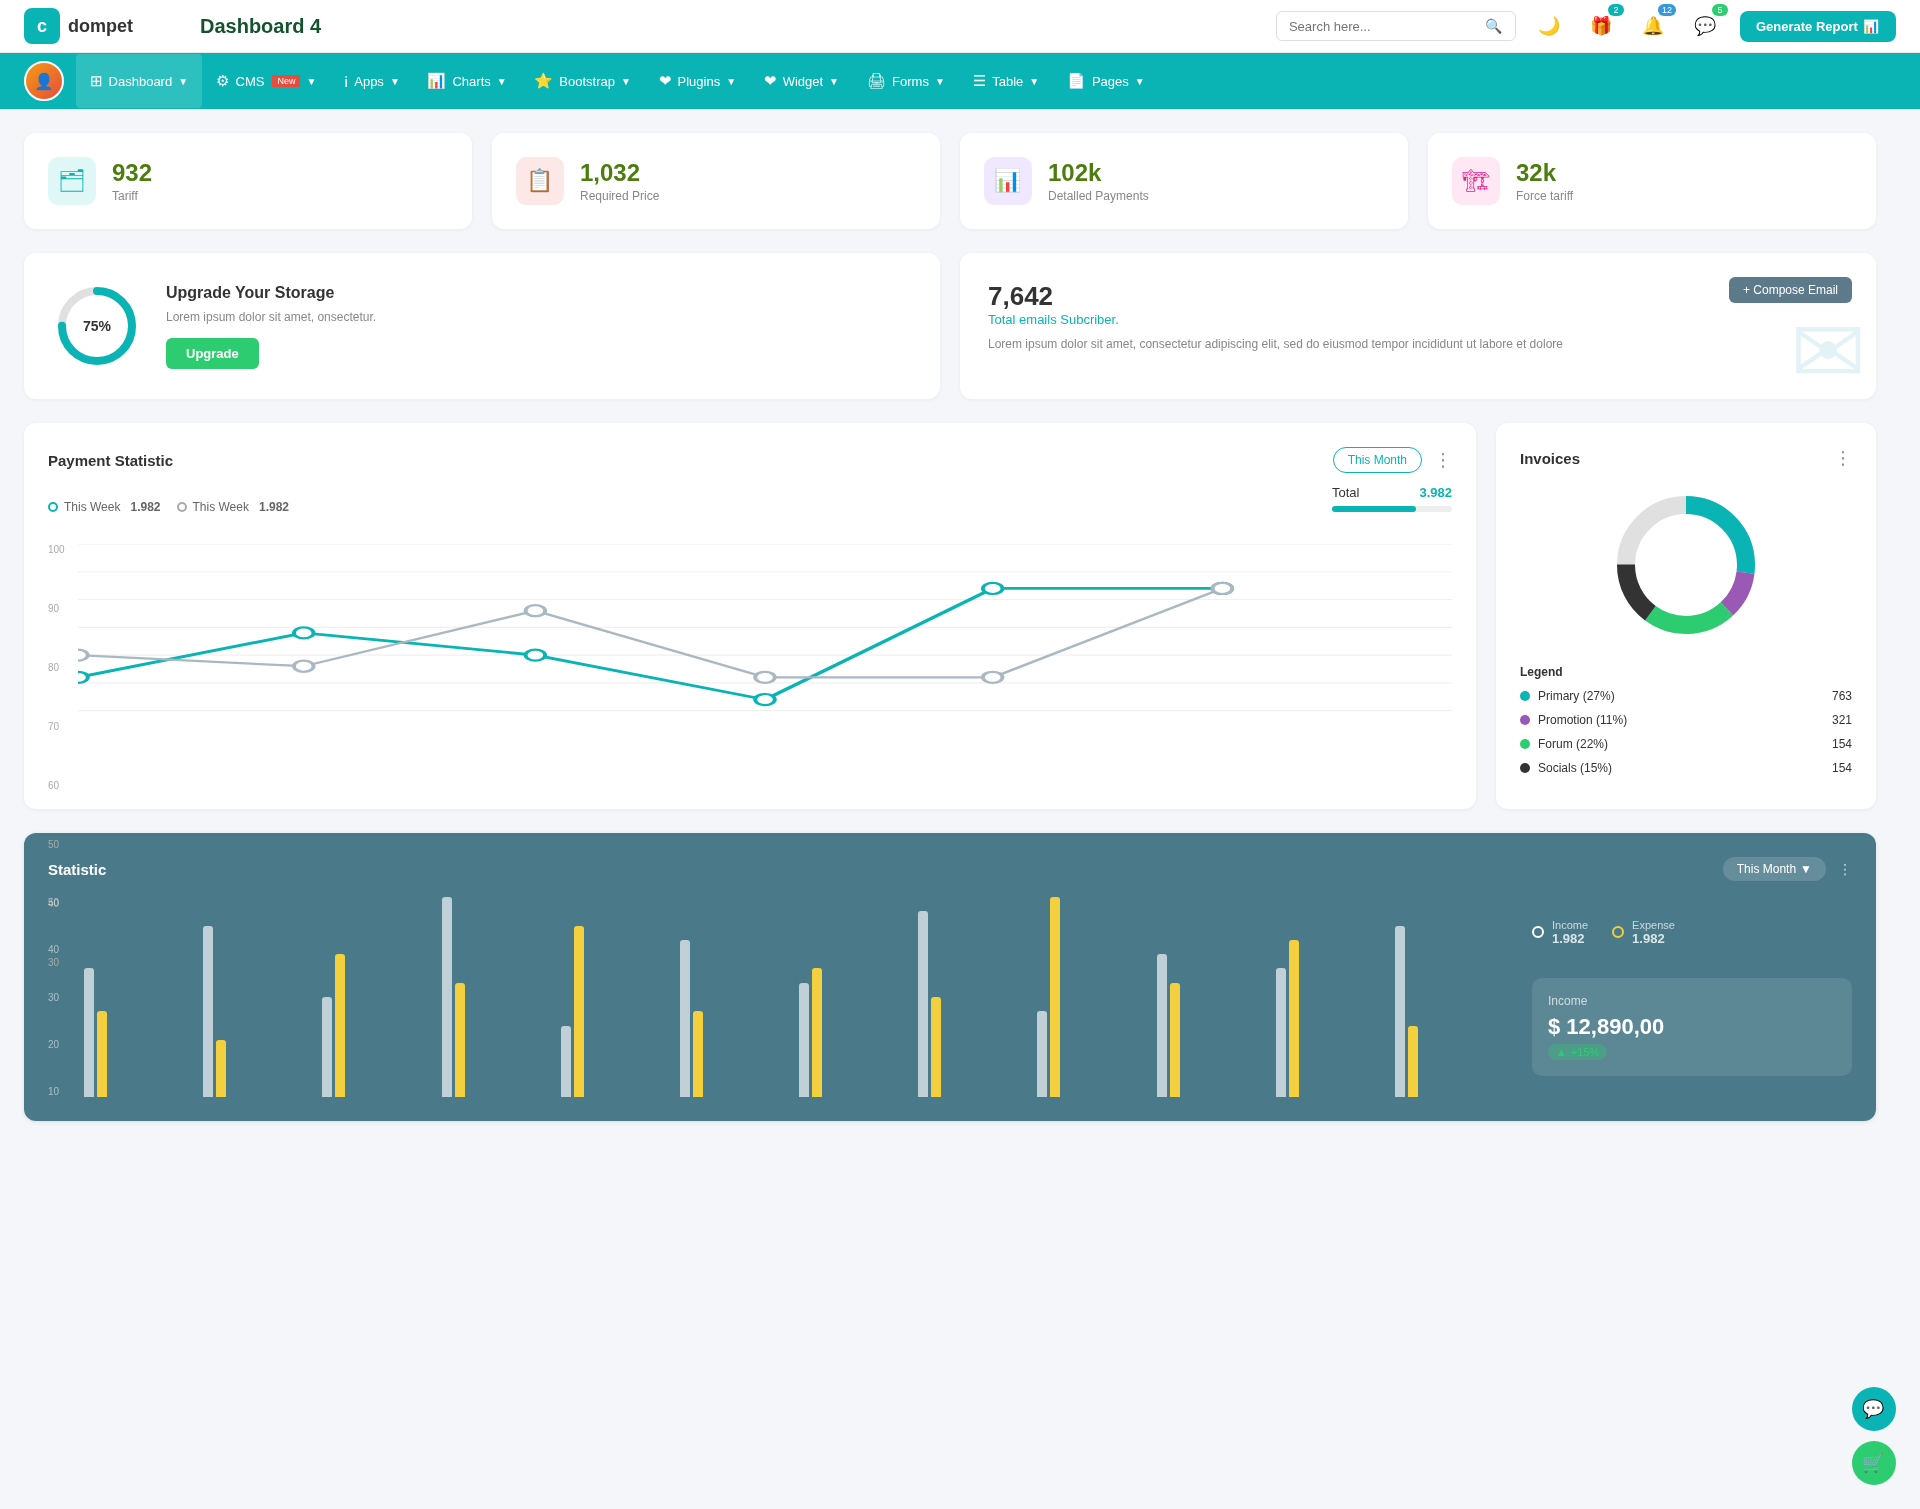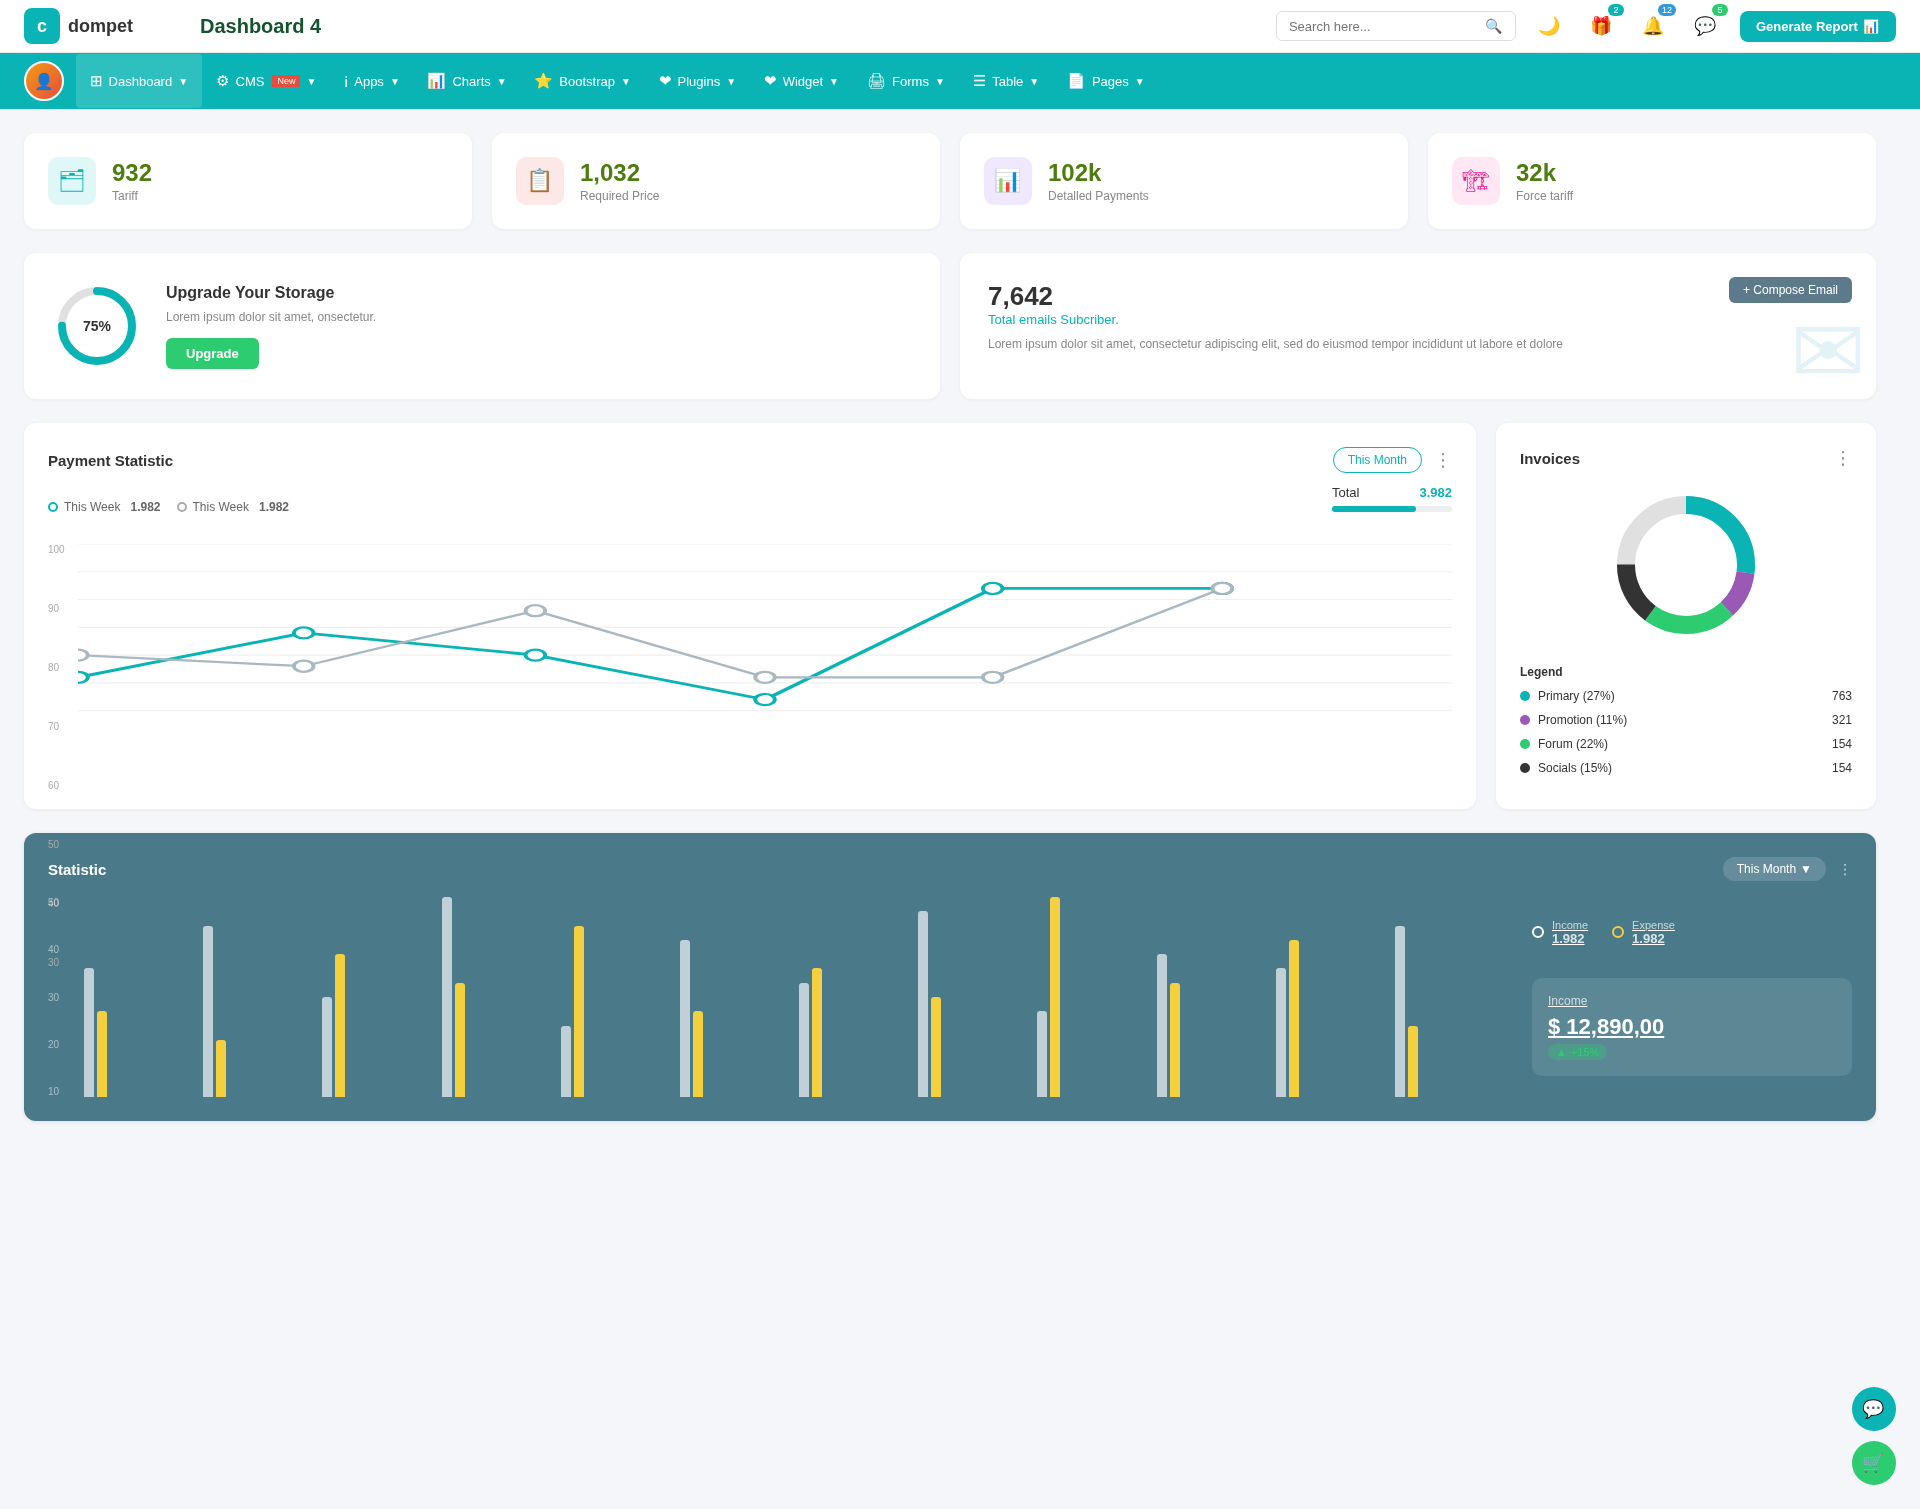--- a/index.html
+++ b/index.html
@@ -459,21 +459,21 @@
                 <div style="width: 10px; background: rgb(244, 208, 63); border-radius: 3px 3px 0px 0px; height: 78.5714%;"></div>
               </div>
               <div style="display: flex; gap: 3px; align-items: flex-end; flex: 1 1 0%; height: 100%;">
                 <div style="width: 10px; background: rgba(255, 255, 255, 0.65); border-radius: 3px 3px 0px 0px; height: 85.7143%;"></div>
                 <div style="width: 10px; background: rgb(244, 208, 63); border-radius: 3px 3px 0px 0px; height: 35.7143%;"></div>
               </div>
             </div>
         </div>
       </div>
 
-      <div style="display:flex; flex-direction:column; justify-content:center; gap:20px;text-decoration:underline;">
+      <div style="display:flex; flex-direction:column; justify-content:center; gap:20px;">
         <div class="income-expense-row">
           <div class="ie-item">
             <div class="ie-dot white-ring"></div>
             <div>
               <div style="font-size:11px; color:rgba(255,255,255,0.7);">Income</div>
               <div class="ie-value">1.982</div>
             </div>
           </div>
           <div class="ie-item">
             <div class="ie-dot yellow-ring"></div>

